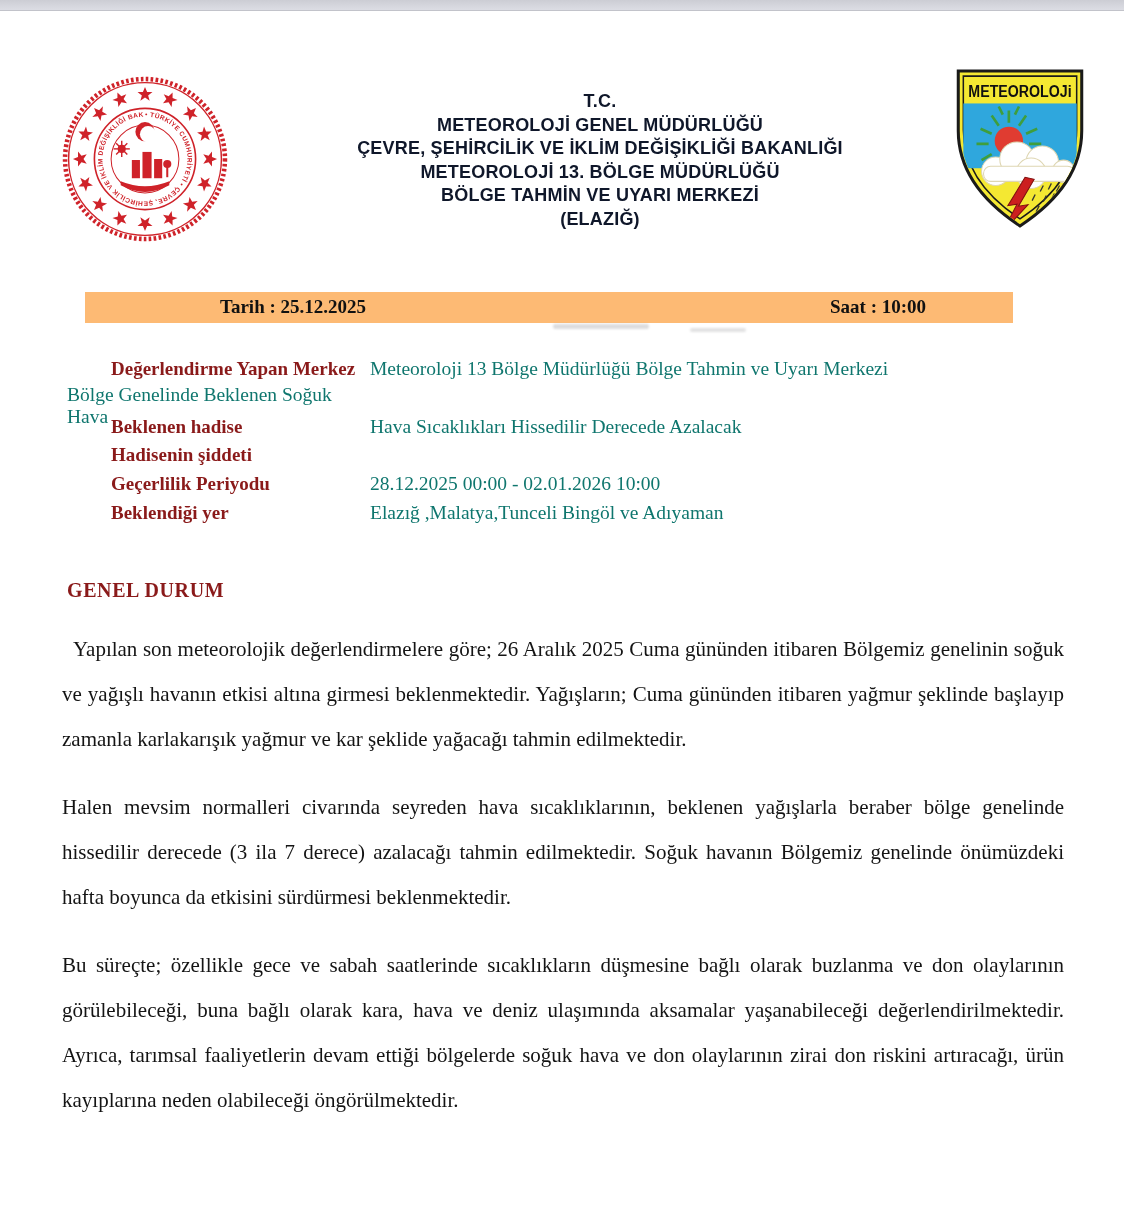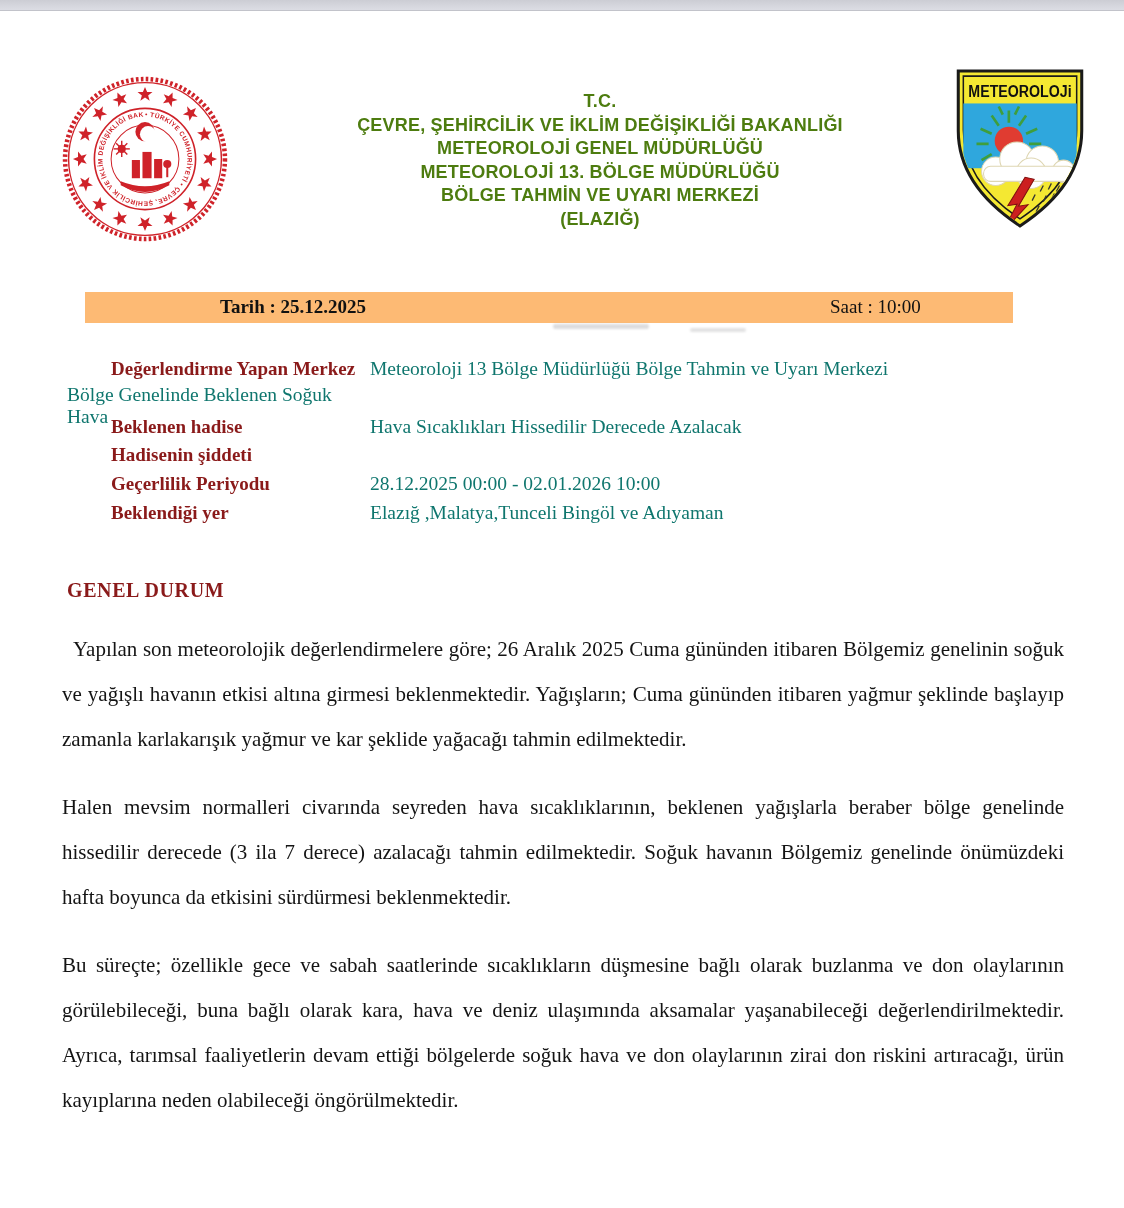--- a/index.html
+++ b/index.html
@@ -4,26 +4,26 @@
 <style>
   html,body{margin:0;padding:0;background:#ffffff;}
   .page{position:relative;width:1124px;height:1208px;background:#ffffff;overflow:hidden;
         font-family:"Liberation Serif",serif;color:#151515;}
   .top-strip{position:absolute;top:0;left:0;width:1124px;height:10px;
         background:linear-gradient(#cccdd4,#dcdde4);border-bottom:1px solid #c2c3ca;}
   
   .emblem{position:absolute;left:60px;top:74px;width:170px;height:170px;}
   .shield{position:absolute;left:950px;top:66px;width:140px;height:168px;}
   .title-block{position:absolute;left:230px;top:90px;width:740px;text-align:center;
-        font-family:"Liberation Sans",sans-serif;font-weight:bold;color:#4d7c0f;
+        font-family:"Liberation Sans",sans-serif;font-weight:bold;color:#0f172a;
         font-size:18px;line-height:23.5px;letter-spacing:.2px;}
   
   .date-bar{position:absolute;left:85px;top:292px;width:928px;height:31px;background:#fdba74;}
   .date-bar .tarih{position:absolute;left:135px;top:0;line-height:30px;font-weight:bold;font-size:19px;color:#111;}
-  .date-bar .saat{position:absolute;left:745px;top:0;line-height:30px;font-weight:normal;font-size:19px;color:#111;}
+  .date-bar .saat{position:absolute;left:745px;top:0;line-height:30px;font-weight:bold;font-size:19px;color:#111;}
   .smudge{position:absolute;background:#8f8f93;filter:blur(1px);border-radius:2px;}
   .smudge.s1{left:553px;top:324px;width:96px;height:5px;opacity:.30;}
   .smudge.s2{left:690px;top:328px;width:56px;height:4px;opacity:.26;}
   
   .fields{position:absolute;left:67px;top:355px;width:1000px;}
   .field-row{display:grid;grid-template-columns:303px 1fr;height:28.7px;align-items:center;}
   .field-label{font-weight:bold;font-size:19px;color:#8a1a1a;margin-left:44px;}
   .field-value{font-size:19.5px;color:#0f766e;}
   
   .section-title{position:absolute;left:67px;top:579px;font-weight:bold;font-size:20px;
@@ -84,22 +84,22 @@
       <rect x="81.5" y="77" width="9" height="26"></rect>
       <rect x="93" y="84" width="8" height="19"></rect>
       <circle cx="106" cy="89" r="4"></circle>
       <rect x="105" y="92" width="2" height="10"></rect>
       <path d="M60,106 Q84,116 108,106 L108,110 Q84,123 60,110 Z"></path>
     </g>
   </svg>
 
   <div class="title-block">
     <div>T.C.</div>
+    <div>METEOROLOJİ GENEL MÜDÜRLÜĞÜ</div>
     <div>ÇEVRE, ŞEHİRCİLİK VE İKLİM DEĞİŞİKLİĞİ BAKANLIĞI</div>
-    <div>METEOROLOJİ GENEL MÜDÜRLÜĞÜ</div>
     <div>METEOROLOJİ 13. BÖLGE MÜDÜRLÜĞÜ</div>
     <div>BÖLGE TAHMİN VE UYARI MERKEZİ</div>
     <div>(ELAZIĞ)</div>
   </div>
 
   <svg class="shield" viewBox="0 0 138 166" aria-hidden="true">
     <defs>
       <clipPath id="shieldclip">
           <path d="M10,7 H128 V64 Q128,117 69,156 Q10,117 10,64 Z"></path>
         </clipPath>

